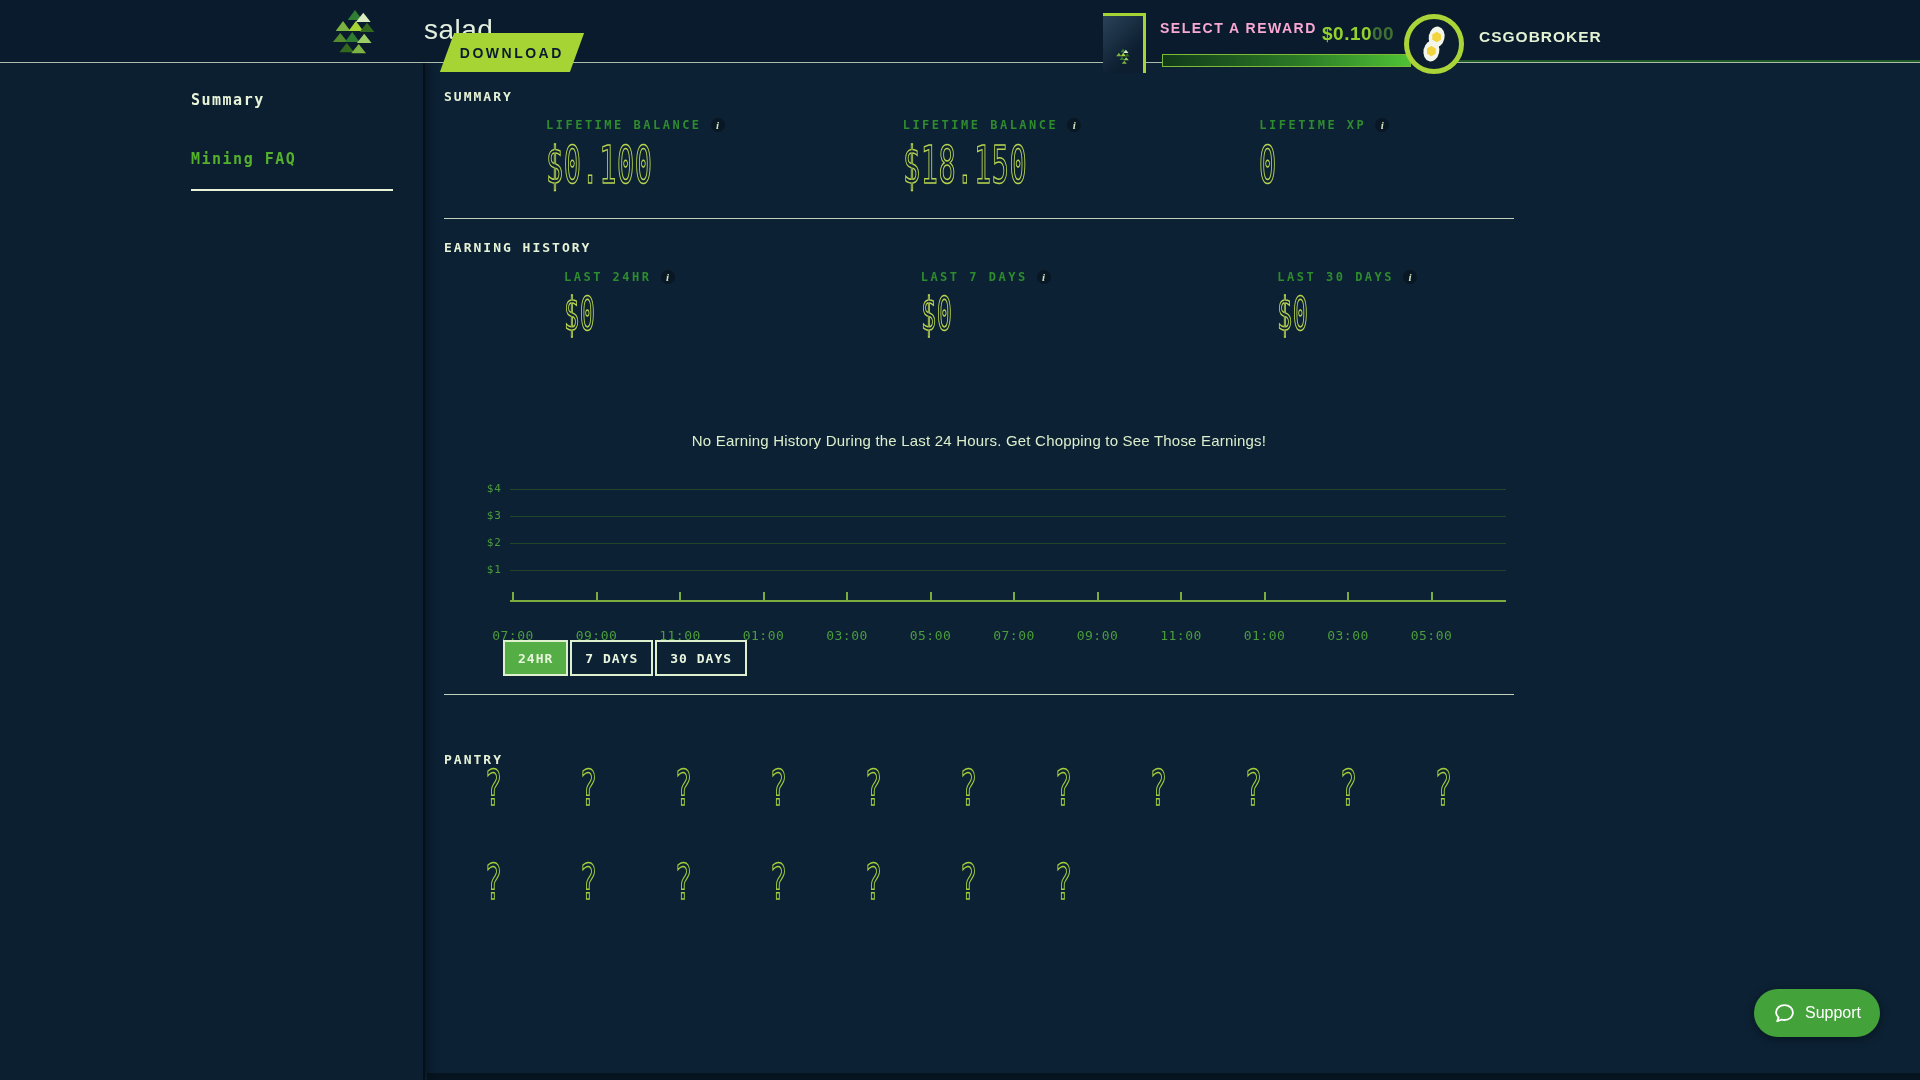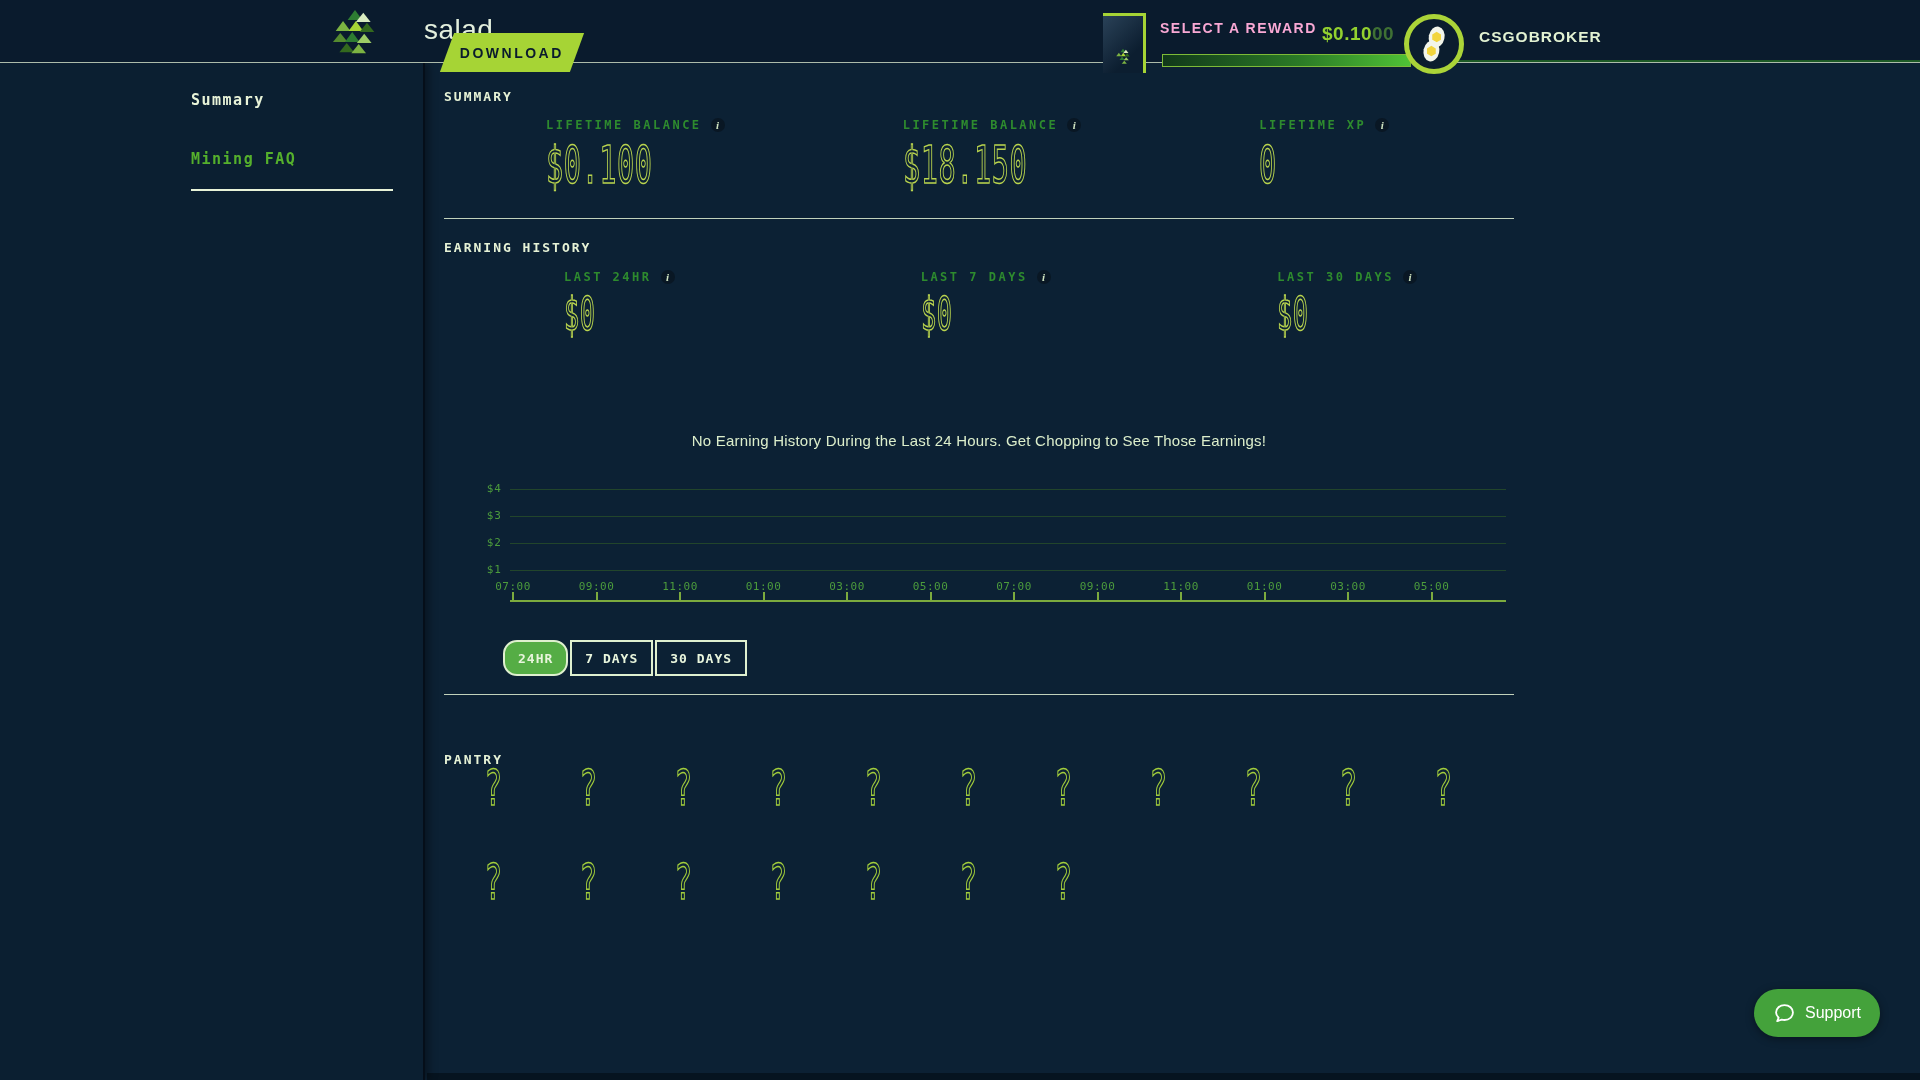--- a/index.html
+++ b/index.html
@@ -81,30 +81,30 @@
   
   .chart-msg { position:absolute; left:444px; top:432px; width:1070px; text-align:center;
     color:#dceecb; font-size:15px; letter-spacing:.2px; }
   .y-label { position:absolute; width:58px; text-align:right;
     font-family:"DejaVu Sans Mono", monospace; font-size:11px; color:#4c9c3c;
     letter-spacing:1px; }
   .gridline { position:absolute; left:510px; width:996px; height:1px; background:#22452b; }
   .x-axis { position:absolute; left:510px; top:600px; width:996px; height:2px;
     background:#7cab3e; }
   .x-tick { position:absolute; width:2px; height:8px; background:#7cab3e; top:-8px; }
-  .x-tick-label { position:absolute; top:580px; width:64px; text-align:center;
-    font-family:"DejaVu Sans Mono", monospace; font-size:11px; color:#4c9c3c;
+  .x-tick-label { position:absolute; top:628px; width:64px; text-align:center;
+    font-family:"DejaVu Sans Mono", monospace; font-size:13px; color:#4c9c3c;
     letter-spacing:.5px; }
 
   .range-btns { position:absolute; left:503px; top:640px; display:flex; gap:2px; }
   .range-btn { height:36px; padding:0 13px; display:flex; align-items:center;
     border:2px solid #dff0cf; background:transparent; color:#e8f5dc;
     font-family:"DejaVu Sans Mono", monospace; font-weight:bold; font-size:13px;
     letter-spacing:1px; cursor:pointer; }
-  .range-btn.active { background:#55ad45;border-radius:14px; }
+  .range-btn.active { background:#55ad45; }
 
   
   .pantry-row { position:absolute; left:446px; display:flex; }
   .pantry-slot { width:95px; height:92px; display:flex; align-items:center;
     justify-content:center; cursor:pointer; }
   .qmark { font-size:50px; transform:scaleX(.6); transform-origin:center;
     -webkit-text-stroke:1.5px #a2cd3c; }
 
   
   .support-btn { position:absolute; left:1754px; top:989px; width:126px; height:48px;

